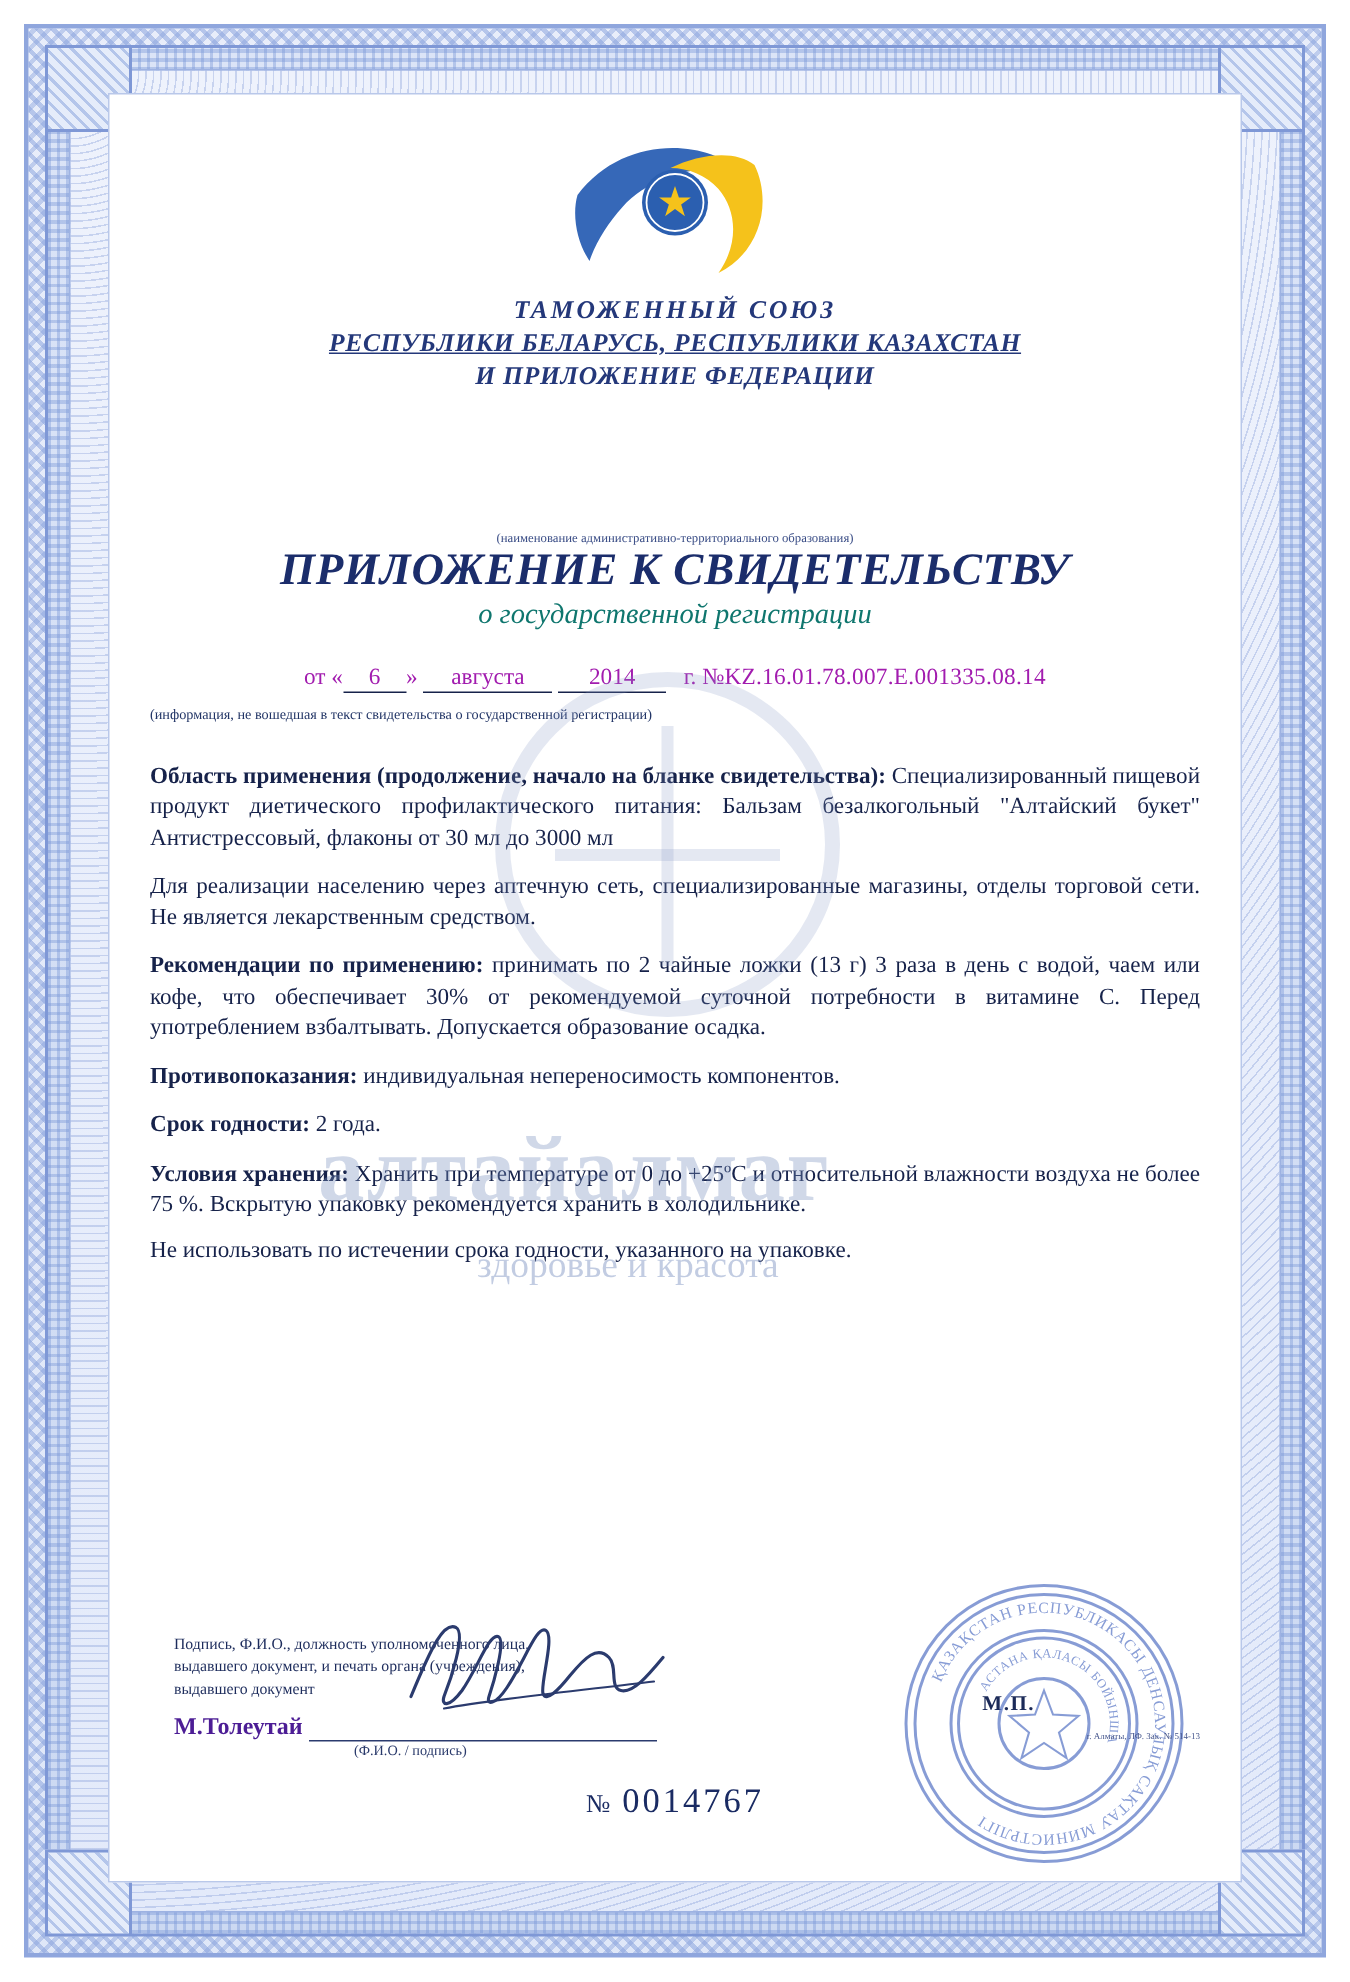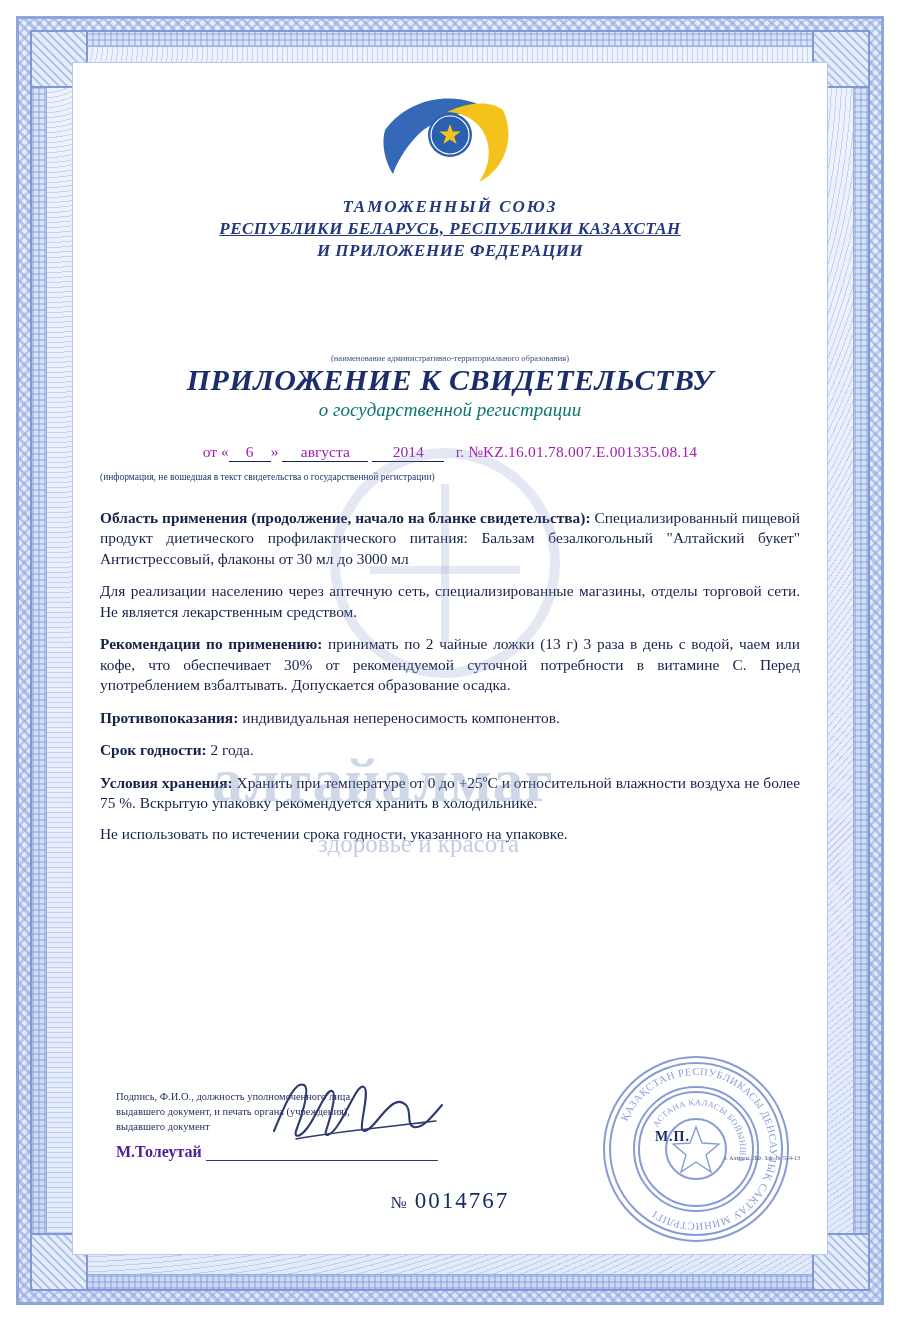--- a/index.html
+++ b/index.html
@@ -350,20 +350,21 @@
         <div>выдавшего документ</div>
       </div>
 
       <div style="position:relative;">
         <span class="sig-name">М.Толеутай</span><span class="sig-line"></span>
         <svg class="signature-scribble" viewBox="0 0 190 80">
           <path d="M8 62 C22 28 30 12 38 16 C45 20 34 52 30 62 C28 68 33 70 42 58 C52 44 60 20 66 22 C72 24 62 56 60 62 C58 68 64 68 72 56 C84 38 92 14 98 18 C104 22 94 54 96 60 C98 66 106 58 114 48 C124 36 132 28 140 36 C146 42 140 56 148 58 C156 60 166 48 176 36" fill="none" stroke="#2b3b6e" stroke-width="2.1" stroke-linecap="round"></path>
           <path d="M30 70 C60 64 120 58 170 52" fill="none" stroke="#2b3b6e" stroke-width="1.4" stroke-linecap="round"></path>
         </svg>
       </div>
+      <div class="sig-caption">(Ф.И.О. / подпись)</div>
 
       <div class="mp">М.П.</div>
 
       <svg class="stamp" viewBox="0 0 200 200">
         <g fill="none" stroke="#5a77c6" stroke-width="2">
           <circle cx="100" cy="100" r="92"></circle>
           <circle cx="100" cy="100" r="86"></circle>
           <circle cx="100" cy="100" r="62"></circle>
           <circle cx="100" cy="100" r="57"></circle>
           <circle cx="100" cy="100" r="30"></circle>

